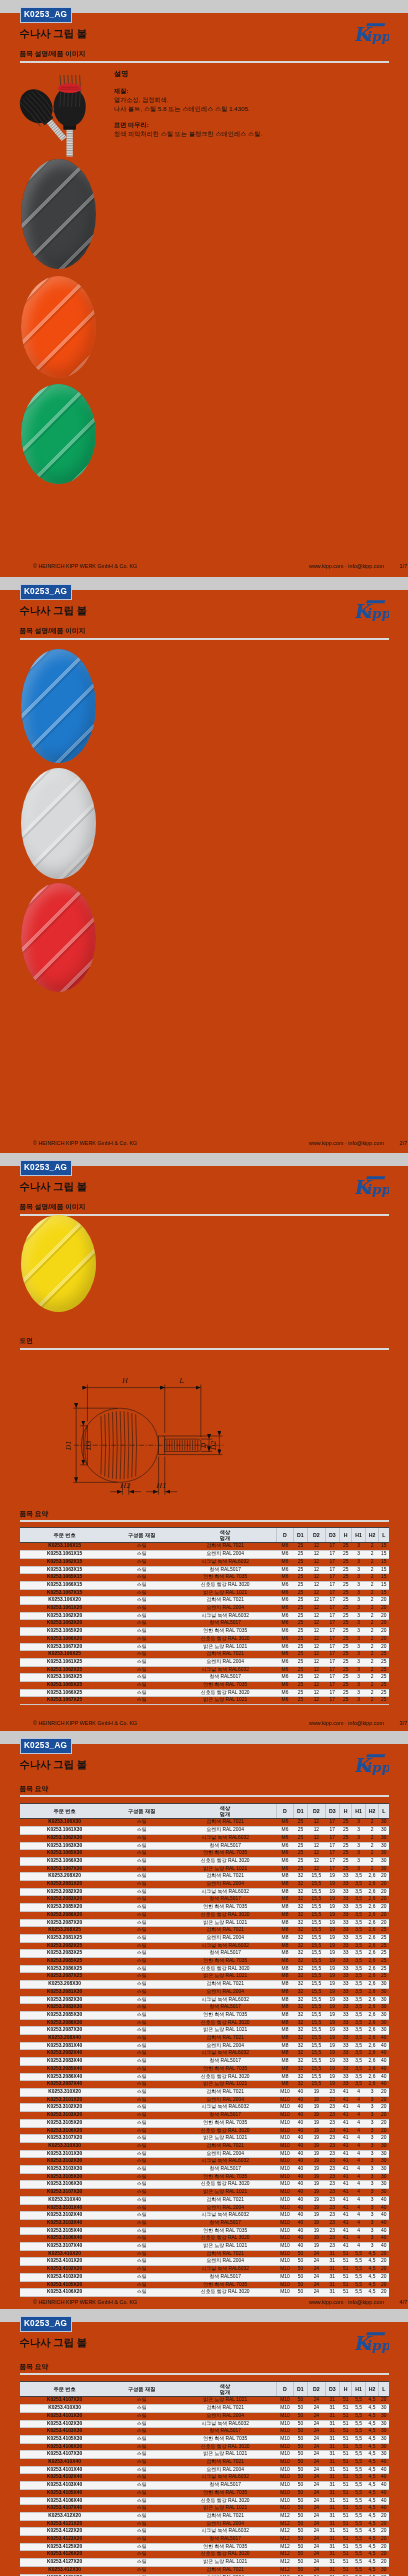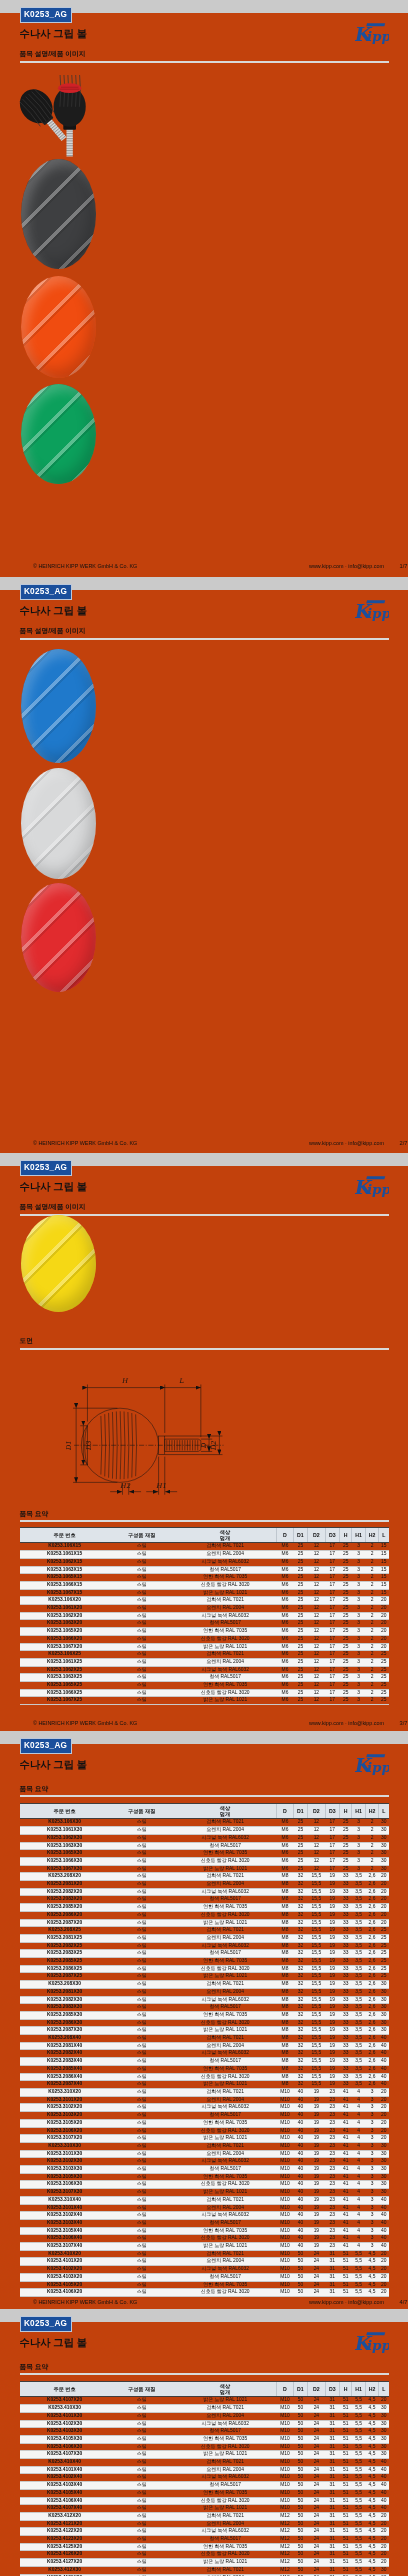--- a/index.html
+++ b/index.html
@@ -78,20 +78,28 @@
             <path d="M-20 -36 Q -16 0 -20 36" stroke="#343434" stroke-width="1.5" fill="none"></path>
             <path d="M-12 -36 Q -8 0 -12 36" stroke="#343434" stroke-width="1.5" fill="none"></path>
             <path d="M-4 -36 Q 0 0 -4 36" stroke="#343434" stroke-width="1.5" fill="none"></path>
             <path d="M4 -36 Q 8 0 4 36" stroke="#343434" stroke-width="1.5" fill="none"></path>
             <path d="M12 -36 Q 16 0 12 36" stroke="#343434" stroke-width="1.5" fill="none"></path>
             <path d="M20 -36 Q 24 0 20 36" stroke="#343434" stroke-width="1.5" fill="none"></path>
             <ellipse cx="0" cy="-2" rx="24" ry="10" fill="#cf2127"></ellipse>
             <path d="M-18 -4 H18 M-20 0 H20" stroke="#a81b20" stroke-width="2" fill="none"></path>
           </g>
         </svg></div>
+      <div class="desc" style="left: 114px; top: 70px; width: 268px; position: absolute;">
+        <div class="desc-h">설명</div>
+        <div class="lbl" style="margin-top: 8.2px;">재질:</div>
+        <div>열가소성, 검정회색.</div>
+        <div>나사 볼트, 스틸 5.8 또는 스테인레스 스틸 1.4305.</div>
+        <div class="lbl" style="margin-top: 7.7px;">표면 마무리:</div>
+        <div>청색 피막처리한 스틸 또는 블랭크한 스테인레스 스틸.</div>
+      </div>
       <div class="swatch" title="검회색 RAL 7021" style="left: 20.6px; top: 159px; width: 75px; height: 110px; position: absolute; background: repeating-linear-gradient(135deg, rgba(255, 255, 255, 0) 0px, rgba(255, 255, 255, 0) 17.5px, rgba(255, 255, 255, 0.32) 17.5px, rgba(255, 255, 255, 0.32) 21px, rgba(0, 0, 0, 0.1) 21px, rgba(0, 0, 0, 0.1) 23px, rgba(255, 255, 255, 0) 23px, rgba(255, 255, 255, 0) 29px), rgb(62, 63, 65);"></div>
       <div class="swatch" title="오렌지 RAL 2004" style="left: 20.6px; top: 276px; width: 75px; height: 102px; position: absolute; background: repeating-linear-gradient(135deg, rgba(255, 255, 255, 0) 0px, rgba(255, 255, 255, 0) 17.5px, rgba(255, 255, 255, 0.32) 17.5px, rgba(255, 255, 255, 0.32) 21px, rgba(0, 0, 0, 0.1) 21px, rgba(0, 0, 0, 0.1) 23px, rgba(255, 255, 255, 0) 23px, rgba(255, 255, 255, 0) 29px), rgb(240, 76, 16);"></div>
       <div class="swatch" title="시그널 녹색 RAL6032" style="left: 20.6px; top: 384px; width: 75px; height: 100px; position: absolute; background: repeating-linear-gradient(135deg, rgba(255, 255, 255, 0) 0px, rgba(255, 255, 255, 0) 17.5px, rgba(255, 255, 255, 0.32) 17.5px, rgba(255, 255, 255, 0.32) 21px, rgba(0, 0, 0, 0.1) 21px, rgba(0, 0, 0, 0.1) 23px, rgba(255, 255, 255, 0) 23px, rgba(255, 255, 255, 0) 29px), rgb(12, 160, 92);"></div>
     </div>
     <div class="page" style="left: 0px; top: 577px; width: 409px; height: 576px; position: absolute;">
       <div class="sepbar"></div>
       <div class="codebox">K0253_AG</div>
       <div class="pagetitle" style="left: 19.6px; top: 27px; position: absolute;">수나사 그립 볼</div>
       <div class="logo"><svg viewBox="0 0 120 92" width="100%" height="100%">
           <text x="0" y="76" font-family="DejaVu Serif,serif" font-style="italic" font-weight="bold" font-size="68" fill="#1a4f9c">K</text>

